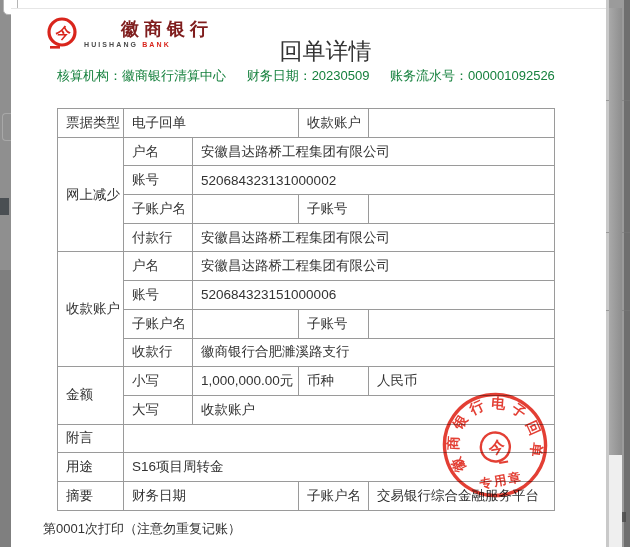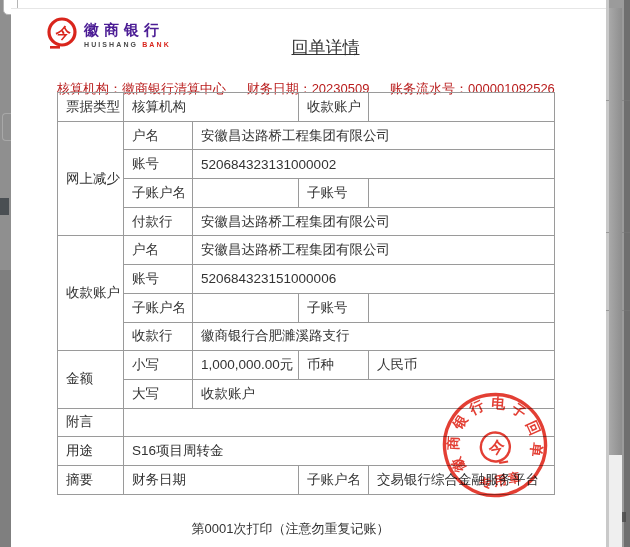--- a/index.html
+++ b/index.html
@@ -24,45 +24,45 @@
   .backdrop-right .smudge{position:absolute;left:8px;top:512px;width:12px;height:10px;background:#4a4a4a;opacity:.8;}
   
   .modal{
     position:absolute;left:11px;top:8px;width:595px;height:539px;
     background:#ffffff;border-top:1px solid #e6e6e6;
   }
   
   .logo{position:absolute;left:34px;top:7px;display:flex;align-items:center;}
   .logo-mark{width:34px;height:36px;}
   .logo-text{margin-left:5px;}
-  .logo-cn{font-size:15px;font-weight:bold;color:#4c1d95;letter-spacing:5px;line-height:21px;white-space:nowrap;}
+  .logo-cn{font-size:18px;font-weight:bold;color:#7f1d1d;letter-spacing:5px;line-height:21px;white-space:nowrap;margin-left:37px;}
   .logo-en{font-size:7px;font-weight:bold;letter-spacing:2.1px;line-height:9px;white-space:nowrap;}
   .logo-en .en1{color:#4a4a4a;}
   .logo-en .en2{color:#d9251c;}
   
-  .title{position:absolute;left:34px;right:0;top:27px;text-align:center;font-size:17px;color:#333;text-decoration:underline;}
-  
-  .meta{position:absolute;left:46px;top:71px;font-size:13px;color:#b91c1c;white-space:nowrap;}
+  .title{position:absolute;left:34px;right:0;top:27px;text-align:center;font-size:23px;color:#333;}
+  
+  .meta{position:absolute;left:46px;top:58px;font-size:13px;color:#15803d;white-space:nowrap;}
   .meta .seg{margin-right:17px;}
   .meta .seg:last-child{margin-right:0;}
   
   table.receipt{
-    position:absolute;left:46px;top:83px;width:497px;
+    position:absolute;left:46px;top:99px;width:497px;
     border-collapse:collapse;table-layout:fixed;border-radius:24px;
   }
   table.receipt td{
     border:1px solid #9a9a9a;height:27.7px;padding:0 6px 0 8px;
     font-size:13.5px;color:#333;overflow:hidden;white-space:nowrap;
     background:transparent;
   }
   td.grp{padding-left:7px;}
   
   .print-note{
-    position:absolute;left:46px;top:511px;width:497px;
-    text-align:center;padding-right:30px;box-sizing:border-box;
+    position:absolute;left:32px;top:511px;width:497px;
+    text-align:left;padding-right:30px;box-sizing:border-box;
     font-size:13px;color:#333;
   }
   
   .stamp{position:absolute;left:429px;top:381px;width:110px;height:110px;opacity:.9;mix-blend-mode:multiply;pointer-events:none;}
 </style>
 </head>
 <body>
 
 <div class="backdrop-left">
   <div class="lower"></div>
@@ -111,21 +111,21 @@
     <colgroup>
         <col style="width:66px">
         <col style="width:69px">
         <col style="width:106px">
         <col style="width:70px">
         <col style="width:186px">
       </colgroup>
     <tbody>
         <tr>
       <td class="grp">票据类型</td>
-      <td colspan="2">核算机构</td>
+      <td colspan="2">电子回单</td>
       <td>收款账户</td>
       <td></td>
     </tr>
     <tr>
       <td class="grp" rowspan="4">网上减少</td>
       <td>户名</td>
       <td colspan="3">安徽昌达路桥工程集团有限公司</td>
     </tr>
     <tr>
       <td>账号</td>

